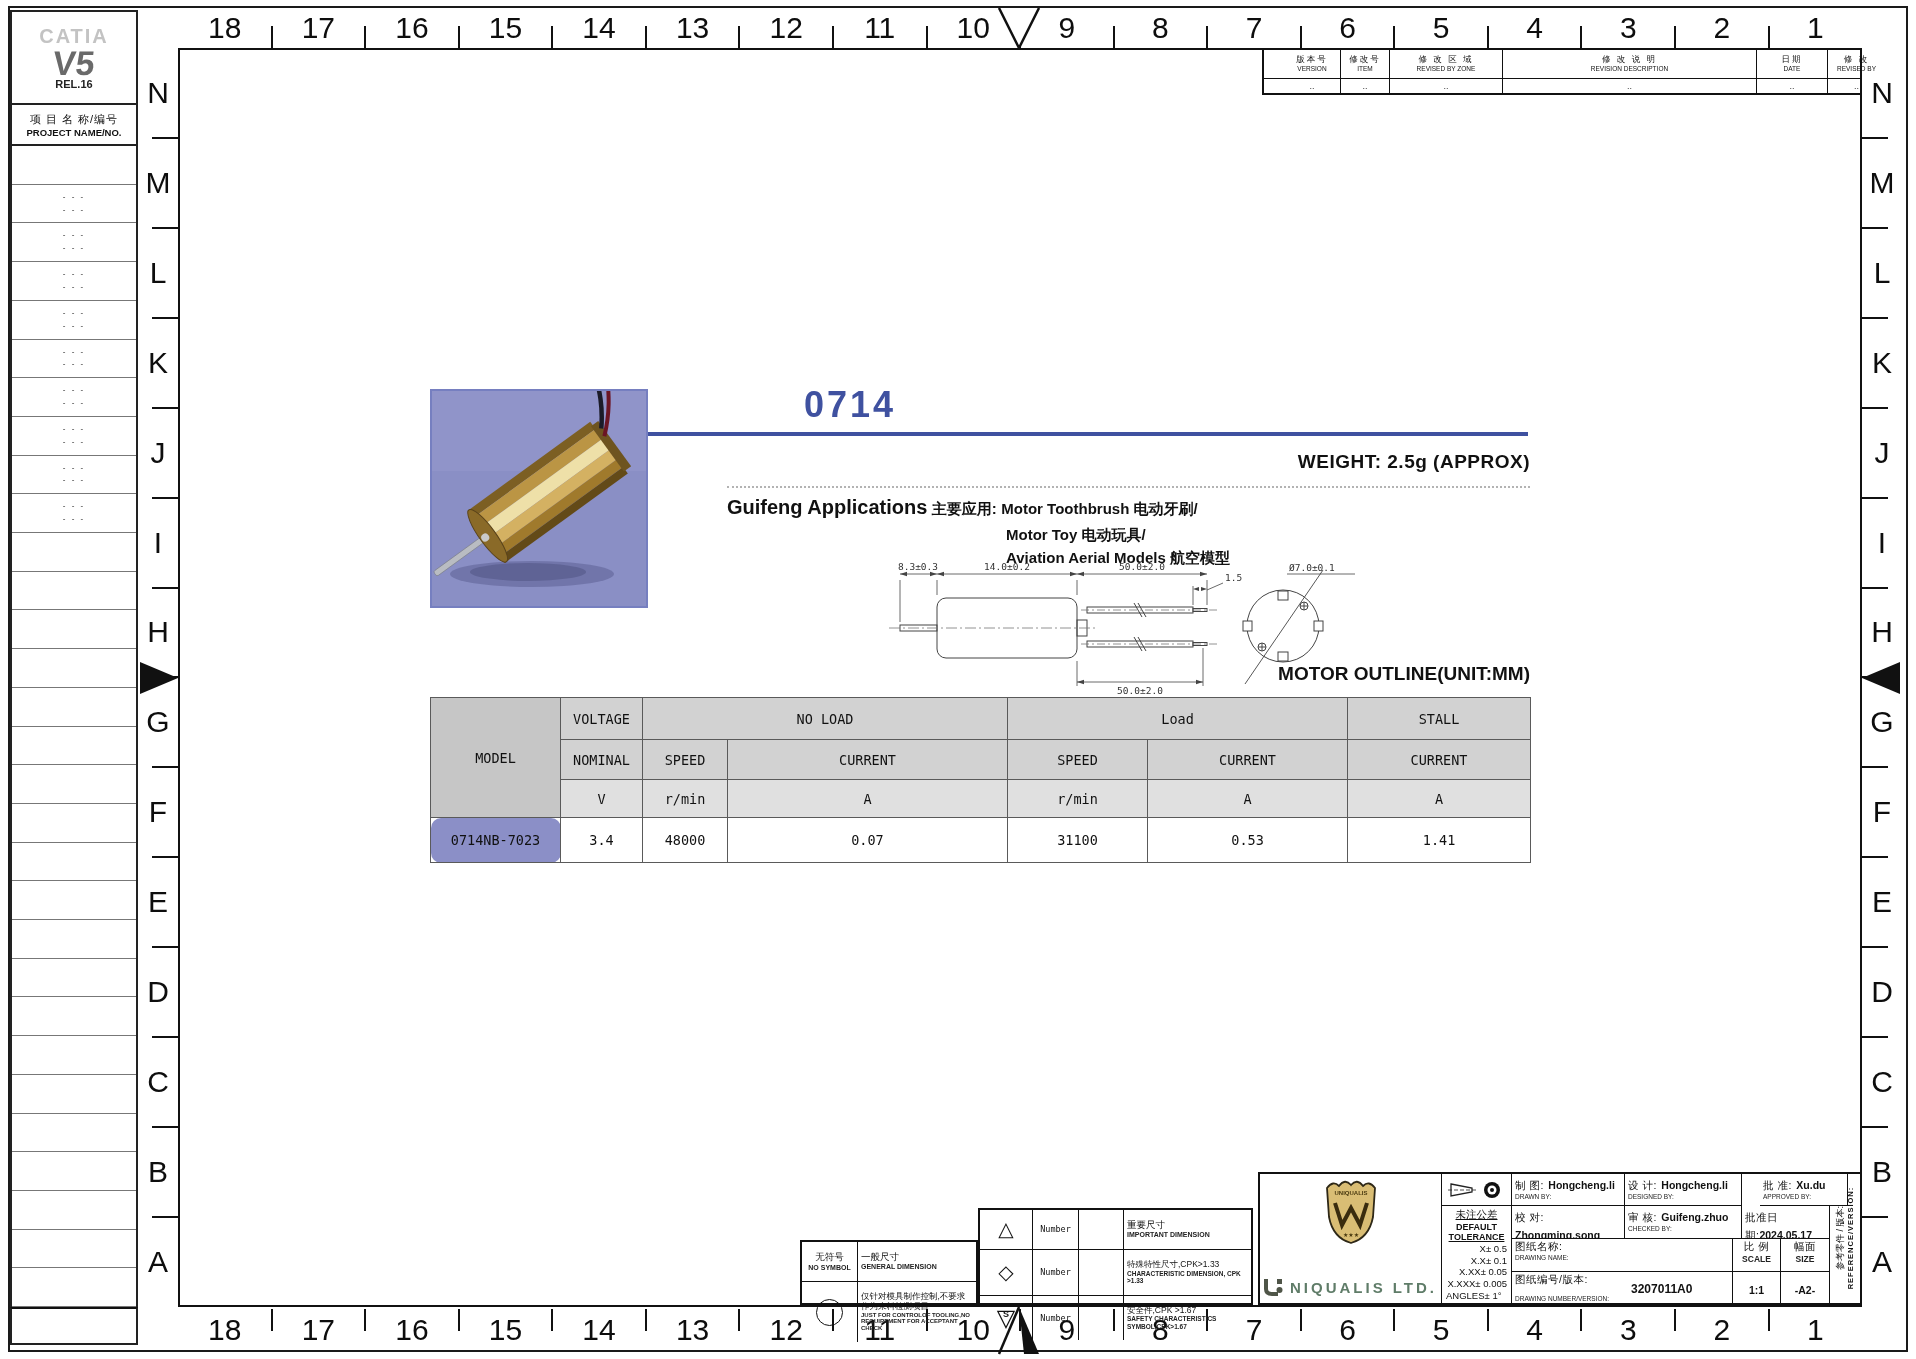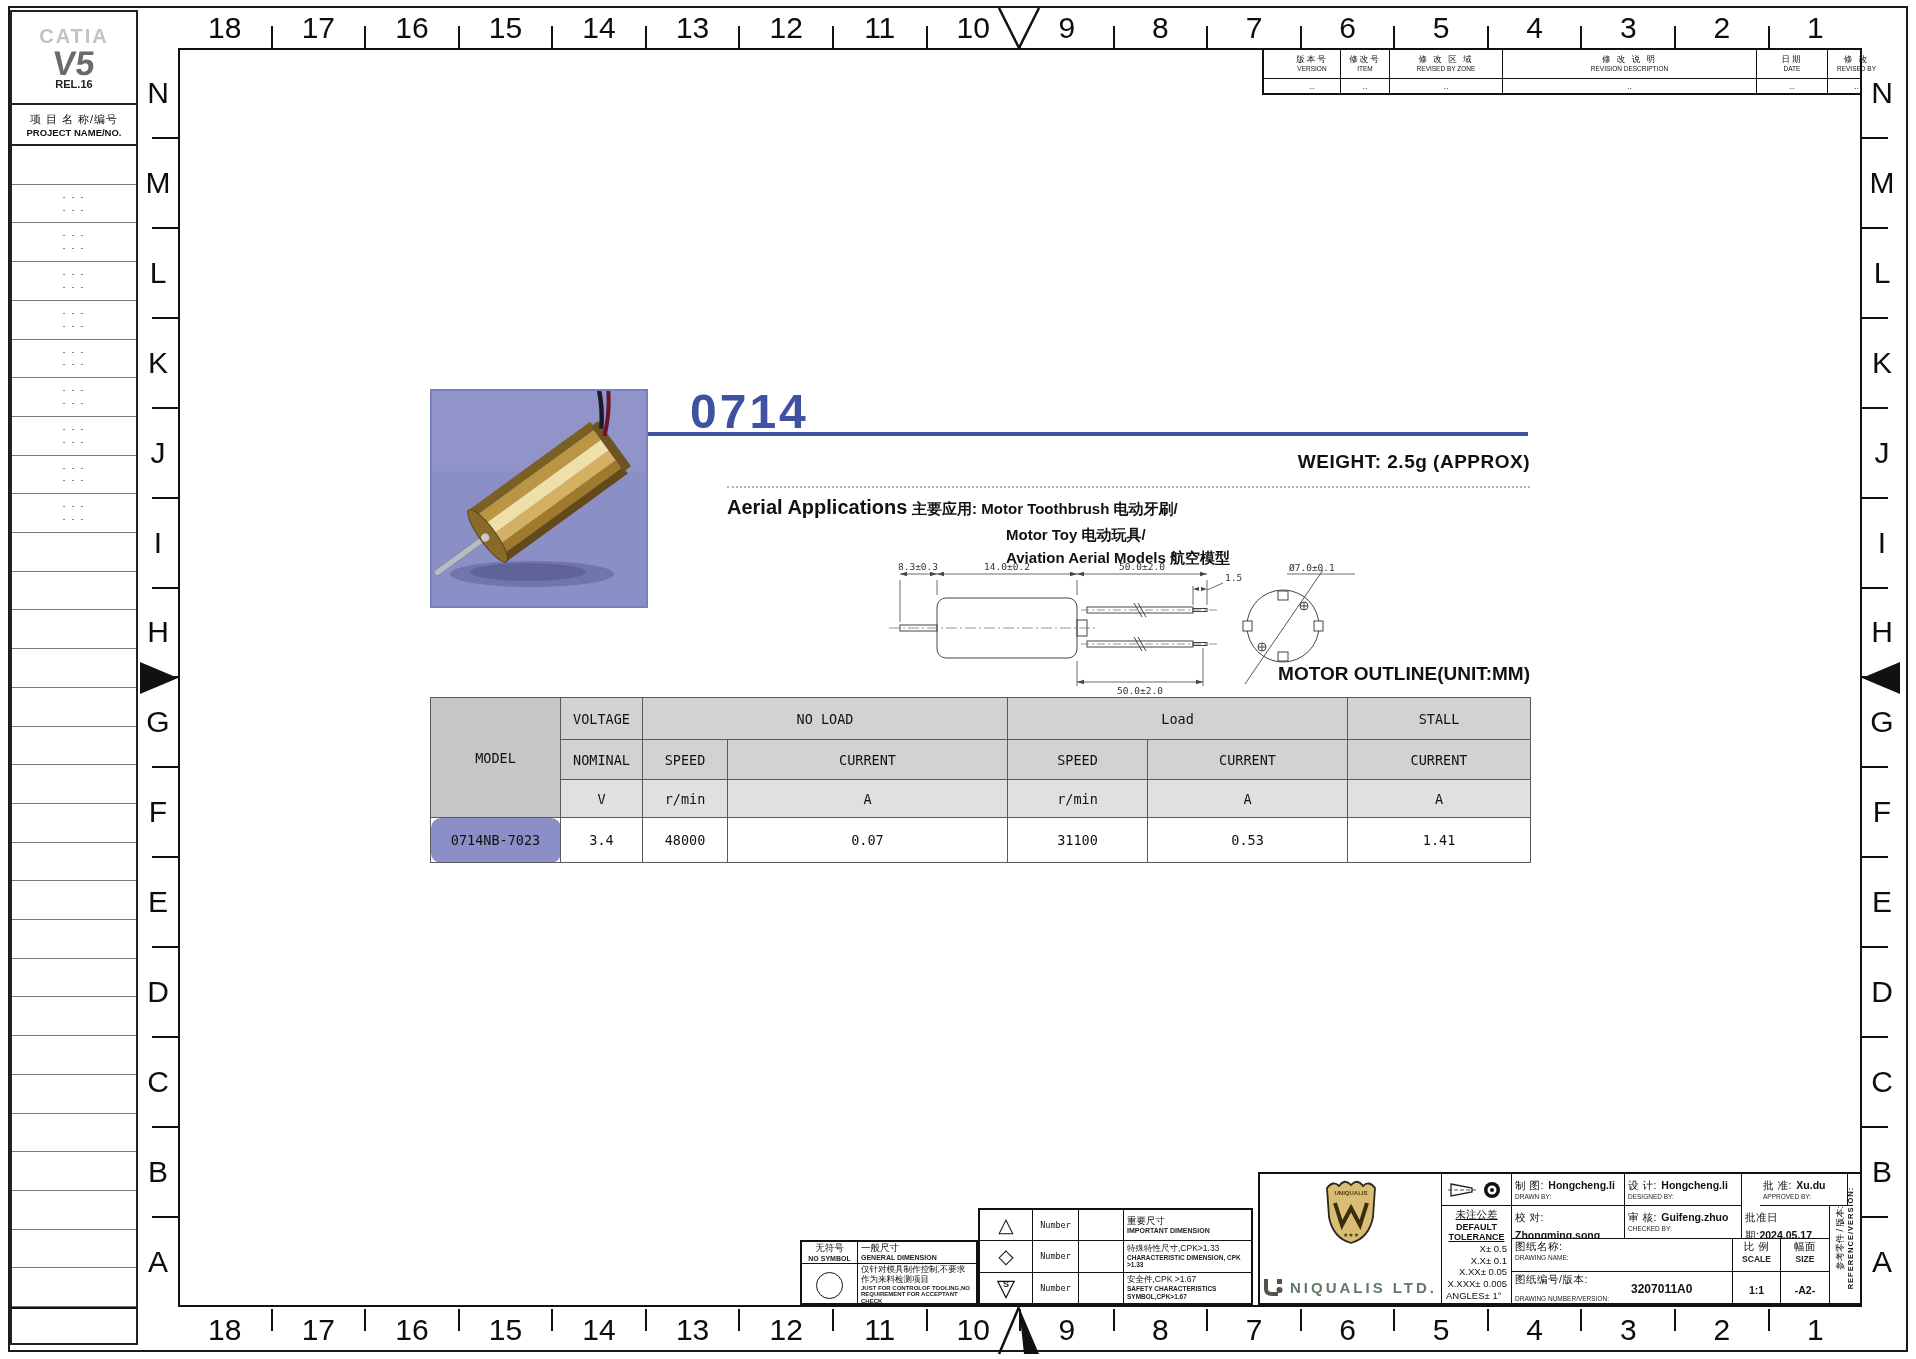--- a/index.html
+++ b/index.html
@@ -36,21 +36,21 @@
   .rev-hc{border-right:1px solid #111;display:flex;flex-direction:column;align-items:center;justify-content:center;line-height:1.15;}
   .rev-hc:last-child{border-right:none;}
   .rev-cn{font-size:8.5px;letter-spacing:2px;}
   .rev-en{font-size:6.5px;}
   .rev-vc{border-right:1px solid #111;display:flex;align-items:center;justify-content:center;font-size:9px;color:#333;}
   .rev-vc:last-child{border-right:none;}
   .rev-head{border-bottom:1.5px solid #111;height:29px;}
   .rev-val{height:15px;}
   
   .photo{border:2px solid #767fc0;}
-  .title-0714{font-size:48px;font-weight:bold;letter-spacing:3px;}
+  .title-0714{font-size:36px;font-weight:bold;letter-spacing:3px;text-align:center;}
   .blue-rule{height:4px;}
   .weight{font-size:19px;font-weight:bold;text-align:right;letter-spacing:.5px;}
   .dotline{border-top:2px dotted #b3b3b3;}
   .apps{font-weight:bold;white-space:nowrap;}
   .apps .big{font-size:20px;}
   .apps .mid{font-size:15px;}
   .outline-cap{font-size:19px;font-weight:bold;text-align:right;}
   
   table.spec{border-collapse:collapse;table-layout:fixed;}
   table.spec td{border:1px solid #5a5a5a;text-align:center;vertical-align:middle;
@@ -59,21 +59,21 @@
   td.hdr2{background:#e0e0e0;}
   td.model-h{background:#c6c6c6;}
   td.model-v{font-size:13px;border-radius:10px;}
   td.dat{background:#fff;font-size:14px;}
   
   .lg{position:absolute;box-sizing:border-box;border:2px solid #111;background:#fff;display:flex;flex-direction:column;}
   .lg-row{flex:1;display:flex;border-bottom:1.5px solid #111;}
   .lg-row:last-child{border-bottom:none;}
   .lg-c{border-right:1.5px solid #111;display:flex;flex-direction:column;align-items:center;justify-content:center;overflow:hidden;}
   .lg-c:last-child{border-right:none;}
-  .lg-desc{align-items:flex-start;padding:1px 3px;line-height:1.15;}
+  .lg-desc{align-items:flex-start;padding:10px 3px;line-height:1.15;}
   .lg-cn{font-size:9.5px;}
   .lg-en{font-size:7px;font-weight:bold;color:#222;}
   .lg-num{font-size:8.5px;font-family:"DejaVu Sans Mono",monospace;}
   .lg-sym{font-size:20px;line-height:1;}
   .circ{width:25px;height:25px;border:1.8px solid #111;border-radius:50%;}
   .tri-s{position:relative;width:24px;height:24px;display:flex;align-items:center;justify-content:center;}
   .tri-s .t{font-size:24px;line-height:1;}
   .tri-s .s{position:absolute;top:3px;left:0;right:0;text-align:center;font-size:9px;font-weight:bold;}
   
   .tb{border:2px solid #111;background:#fff;}
@@ -503,21 +503,21 @@
         <path d="M198,96 C226,72 232,52 248,30" fill="none" stroke="#6b1524" stroke-width="4"></path>
       </g>
     </svg>
   </div>
 
   <div class="abs title-0714" style="left:690px;top:384px;width:320px;color:#3f51a0;">0714</div>
   <div class="abs blue-rule" style="left:648px;top:432px;width:880px;background:#3f51a0;"></div>
   <div class="abs weight" style="left:1140px;top:451px;width:390px;">WEIGHT: 2.5g (APPROX)</div>
   <div class="abs dotline" style="left:727px;top:486px;width:803px;"></div>
   <div class="abs apps" style="left:727px;top:496px;">
-    <span class="big">Aerial Applications</span>
+    <span class="big">Guifeng Applications</span>
     <span class="mid">主要应用:</span>
     <span class="mid">Motor Toothbrush 电动牙刷/</span>
   </div>
   <div class="abs apps mid" style="left:1006px;top:526px;font-size:15px;">
     <span>Motor Toy 电动玩具/</span>
   </div>
   <div class="abs apps mid" style="left:1006px;top:549px;font-size:15px;">
     <span>Aviation Aerial Models 航空模型</span>
   </div>
 

